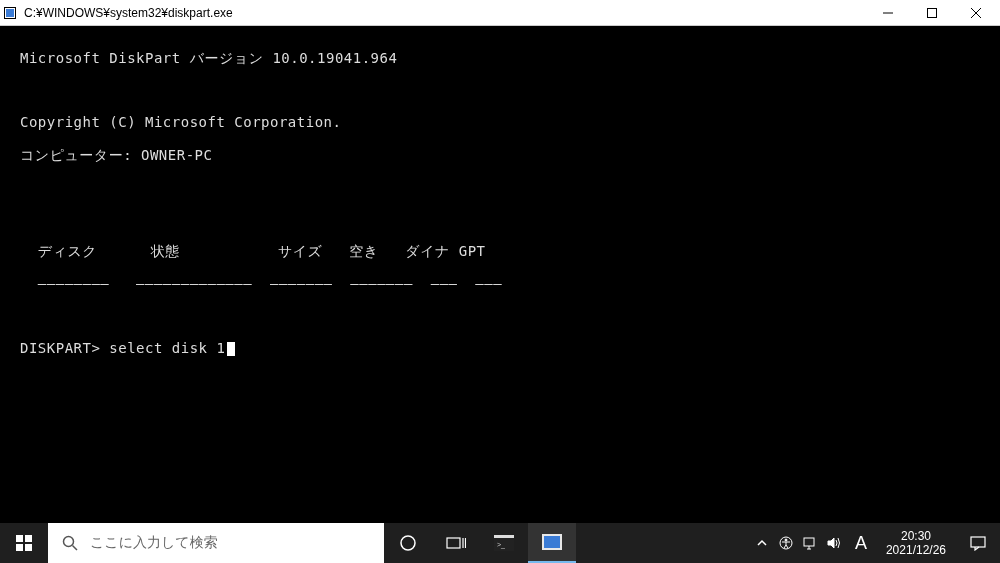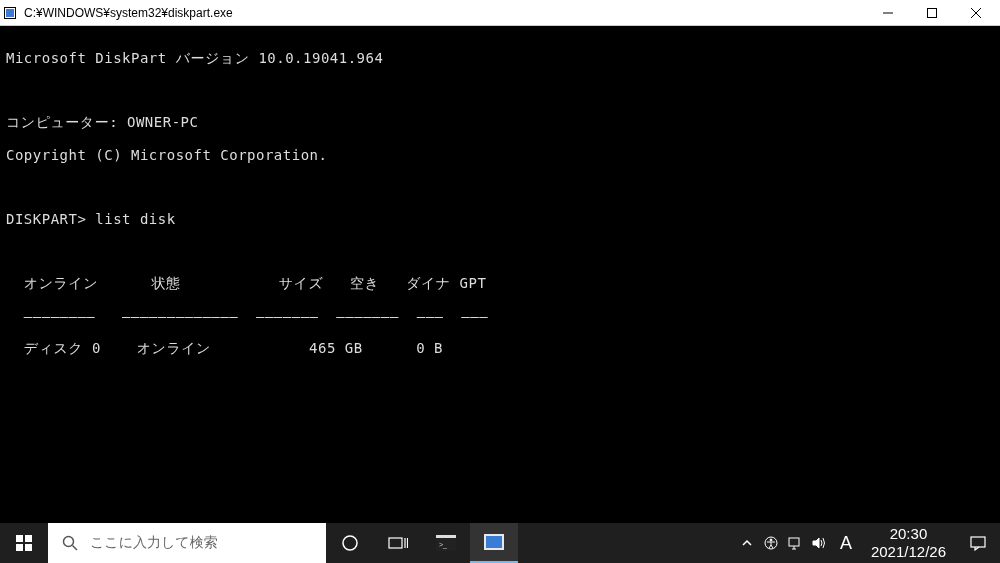--- a/index.html
+++ b/index.html
@@ -6,34 +6,34 @@
   html, body { width: 1000px; height: 563px; overflow: hidden; font-family: 'MS Gothic', 'Consolas', monospace; background: #000; }
   
   .window { width: 1000px; height: 523px; background: #fff; display: flex; flex-direction: column; }
   .titlebar { height: 26px; background: #fff; display: flex; align-items: center; padding: 0 2px; border-bottom: 1px solid #ccc; }
   .titlebar-icon { width: 16px; height: 16px; margin-right: 6px; display: inline-flex; align-items: center; justify-content: center; }
   .titlebar-title { flex: 1; font-size: 12px; font-family: 'Segoe UI', 'Meiryo', sans-serif; color: #000; }
   .titlebar-controls { display: flex; }
   .titlebar-btn { width: 44px; height: 26px; display: flex; align-items: center; justify-content: center; font-size: 12px; color: #000; }
   .titlebar-btn svg { stroke: #000; stroke-width: 1; fill: none; }
   
-  .console { flex: 1; background: #000; color: #ddd; padding: 8px 6px; font-size: 14px; line-height: 1.15; white-space: pre; letter-spacing: 0.5px; } 
+  .console { flex: 1; background: #000; color: #ddd; padding: 8px 20px; font-size: 14px; line-height: 1.15; white-space: pre; letter-spacing: 0.5px; } 
   .console-line { min-height: 16px; }
   .cursor { display: inline-block; width: 8px; height: 14px; background: #fff; vertical-align: text-bottom; margin-left: 2px; }
 
   .taskbar { position: absolute; bottom: 0; left: 0; width: 1000px; height: 40px; background: #1f1f1f; display: flex; align-items: center; color: #fff; font-family: 'Segoe UI', 'Meiryo', sans-serif; }
   .start-btn { width: 48px; height: 40px; display: flex; align-items: center; justify-content: center; }
   .start-btn svg { fill: #fff; }
-  .search-box { height: 40px; width: 278px; background: #fff; display: flex; align-items: center; padding: 16px 14px; color: #666; font-size: 14px; }
+  .search-box { height: 40px; width: 336px; background: #fff; display: flex; align-items: center; padding: 16px 14px; color: #666; font-size: 14px; }
   .search-box .search-icon { margin-right: 12px; display:flex; }
   .task-item { width: 48px; height: 40px; display: flex; align-items: center; justify-content: center; }
   .task-item.active { border-bottom: 2px solid #76b9ed; background: #333; }
   .tray { margin-left: auto; display: flex; align-items: center; height: 40px; }
   .tray-icon { width: 24px; height: 40px; display: flex; align-items: center; justify-content: center; font-size: 14px; color: #fff; }
-  .tray-clock { padding: 0 10px; text-align: center; font-size: 15px; line-height: 1.2; color: #fff; }
+  .tray-clock { padding: 0 10px; text-align: center; font-size: 12px; line-height: 1.2; color: #fff; }
   .tray-notif { width: 44px; height: 40px; display: flex; align-items: center; justify-content: center; }
 </style>
 </head>
 <body>
 
 <div class="window">
   <div class="titlebar">
     <span class="titlebar-icon">
       <svg width="14" height="14" viewBox="0 0 14 14">
           <rect x="1" y="1" width="12" height="12" fill="#000"></rect>
@@ -58,29 +58,28 @@
             <line x1="0" y1="0" x2="10" y2="10"></line>
             <line x1="10" y1="0" x2="0" y2="10"></line>
           </svg>
         </div>
     </div>
   </div>
 
   <div class="console">
 <div class="console-line">Microsoft DiskPart バージョン 10.0.19041.964</div>
 <div class="console-line"> </div>
+<div class="console-line">Copyright (C) Microsoft Corporation.</div>
 <div class="console-line">コンピューター: OWNER-PC</div>
-<div class="console-line">Copyright (C) Microsoft Corporation.</div>
 <div class="console-line"> </div>
-<div class="console-line"><span>DISKPART&gt; </span><span>list disk</span></div>
 <div class="console-line"> </div>
-<div class="console-line">  オンライン      状態           サイズ   空き   ダイナ GPT</div>
+<div class="console-line">  ディスク      状態           サイズ   空き   ダイナ GPT</div>
 <div class="console-line">  ––––––––   –––––––––––––  –––––––  –––––––  –––  –––</div>
-<div class="console-line">  ディスク 0    オンライン           465 GB      0 B</div>
 <div class="console-line"> </div>
+<div class="console-line"><span>DISKPART&gt; </span><span>select disk 1</span><span class="cursor"></span></div>
   </div>
 </div>
 
 <div class="taskbar">
   <div class="start-btn">
     <svg width="16" height="16" viewBox="0 0 16 16">
       <rect x="0" y="0" width="7" height="7"></rect>
         <rect x="9" y="0" width="7" height="7"></rect>
       <rect x="0" y="9" width="7" height="7"></rect>
         <rect x="9" y="9" width="7" height="7"></rect>

